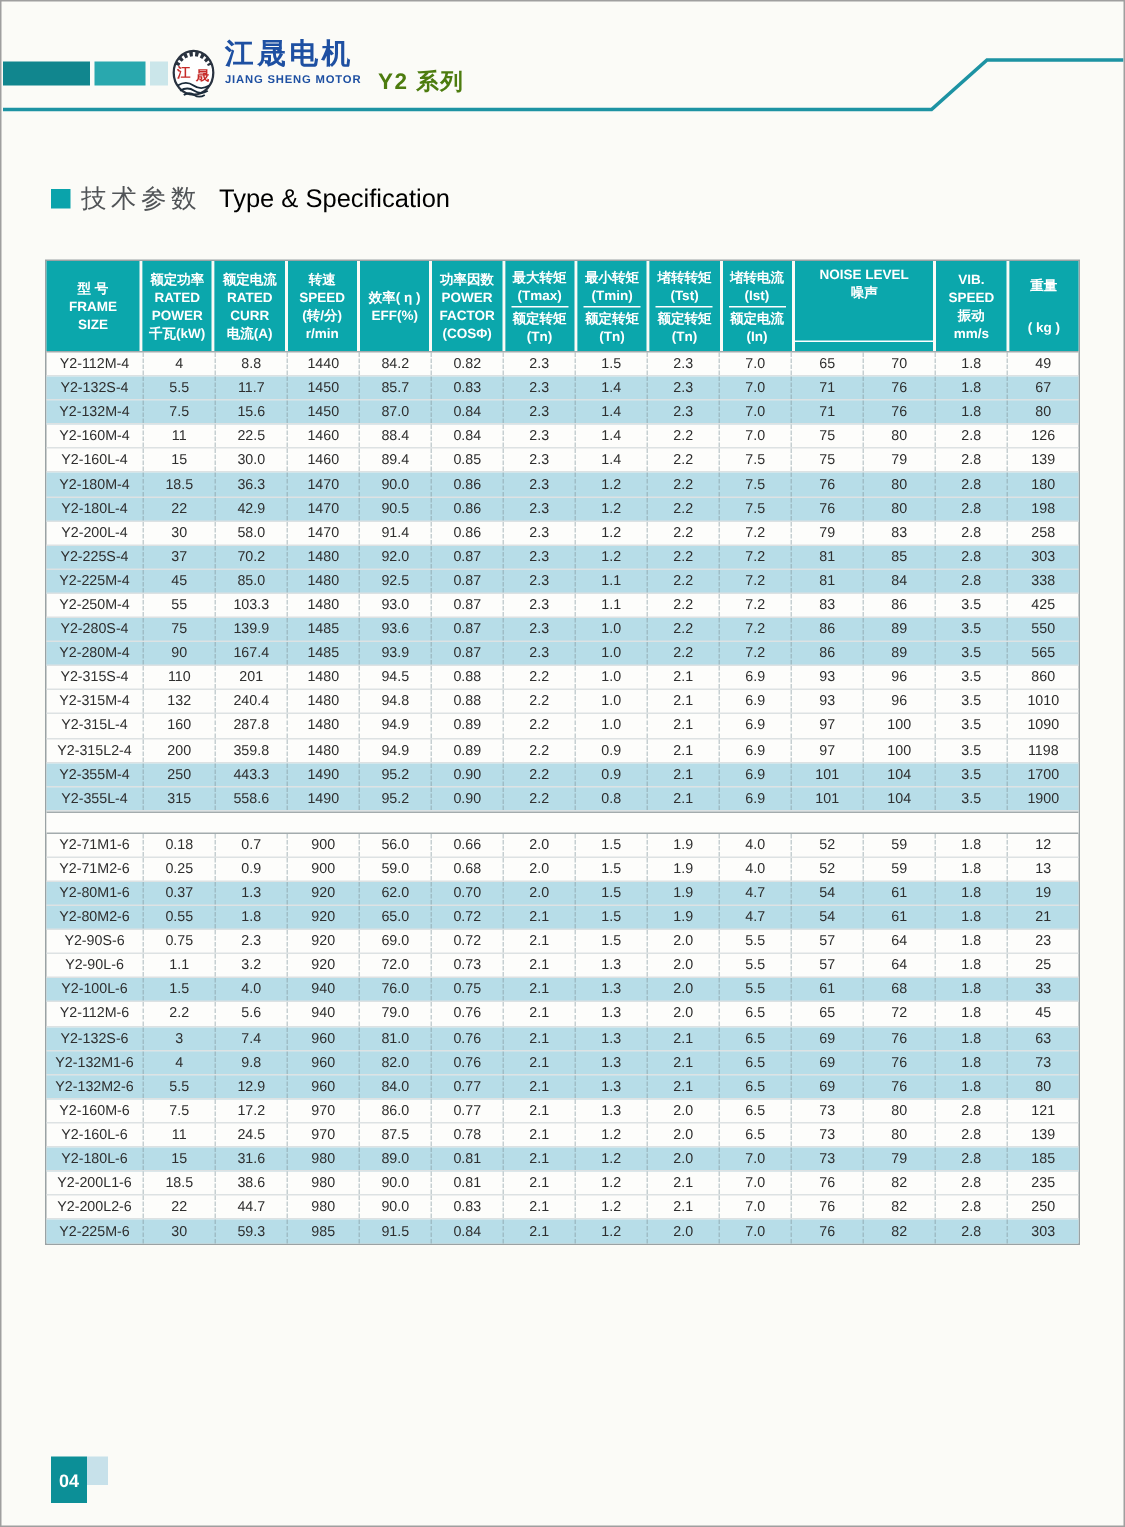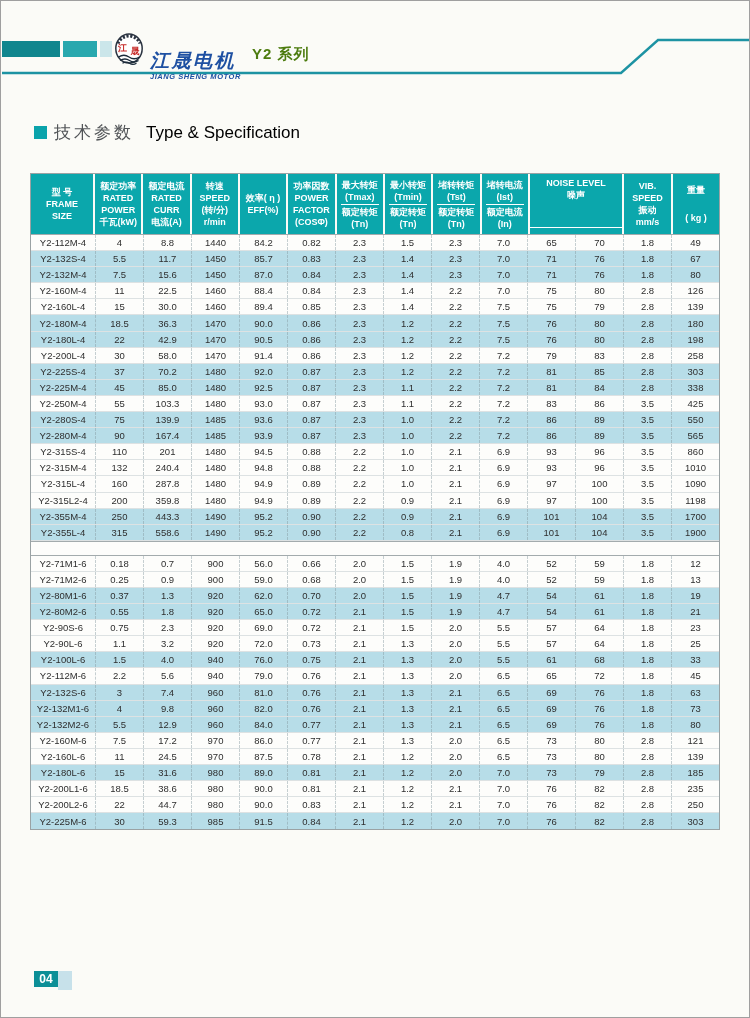--- a/index.html
+++ b/index.html
@@ -8,21 +8,21 @@
     background:#fbfbf7;border:1px solid #9f9f9f;box-sizing:border-box;
     font-family:"Liberation Sans","DejaVu Sans",sans-serif;overflow:hidden;
   }
   
   .bar{position:absolute;top:40px;height:16px;}
   .bar1{left:1px;width:58px;background:#11868e;}
   .bar2{left:62px;width:34px;background:#29a8ae;}
   .bar3{left:99px;width:12px;background:#cbe6ea;}
   .divider-svg{position:absolute;left:0;top:0;width:750px;height:92px;pointer-events:none;}
   .logo-emblem{position:absolute;left:113px;top:31px;width:30px;height:34px;}
-  .logo-texts{position:absolute;left:149px;top:50px;font-style:italic;}
+  .logo-texts{position:absolute;left:149px;top:26px;}
   .logo-cn{font-size:19px;font-weight:bold;color:#1e50a2;letter-spacing:2.5px;line-height:20px;}
   .logo-en{font-size:7.5px;font-weight:bold;color:#1e50a2;letter-spacing:0.55px;margin-top:1px;}
   .series{position:absolute;left:251px;top:44px;font-size:15px;font-weight:bold;color:#4d7c0f;letter-spacing:1px;}
   
   .section-title{position:absolute;left:33px;top:120px;display:flex;align-items:center;}
   .bullet{width:13px;height:13px;background:#0aa3ab;margin-right:7px;}
   .t-cn{font-size:17px;color:#515457;letter-spacing:3px;margin-right:12px;}
   .t-en{font-size:17px;color:#000000;}
   
   .spec-table{position:absolute;left:29px;top:172px;width:688px;border:1px solid #9aa2a4;background:#fdfdfb;box-sizing:content-box;}
@@ -43,21 +43,21 @@
   .gsub{flex:1;display:flex;flex-direction:column;align-items:center;justify-content:center;line-height:11px;}
   .gsub + .gsub{border-left:1.5px solid #fff;padding-left:19px;}
   .row{display:flex;height:16.1px;align-items:stretch;border-bottom:1px solid #dde2e3;font-size:9.5px;color:#2e2e2e;box-sizing:border-box;}
   .row.shaded{background:#b7dde8;}
   .cell{display:flex;align-items:center;justify-content:center;box-sizing:border-box;overflow:hidden;white-space:nowrap;}
   .cell + .cell{border-left:1px dashed rgba(130,150,158,0.45);}
   .section-gap{height:13px;border-top:1px solid #a3abad;border-bottom:1px solid #a3abad;background:#fdfdfb;}
   .tbody:last-of-type .row:last-child{border-bottom:none;}
   
   .footer-badge{position:absolute;left:33px;top:970px;display:flex;}
-  .pagenum{width:24px;height:16px;background:#0c8f97;color:#fff;font-size:12px;font-weight:bold;display:flex;align-items:center;justify-content:center;}
+  .pagenum{width:24px;height:31px;background:#0c8f97;color:#fff;font-size:12px;font-weight:bold;display:flex;align-items:center;justify-content:center;}
   .pagenum-accent{width:14px;height:19px;background:#c7e1ea;}
 </style>
 </head>
 <body>
 
 <div class="page">
 
   <div class="bar bar1"></div>
   <div class="bar bar2"></div>
   <div class="bar bar3"></div>

